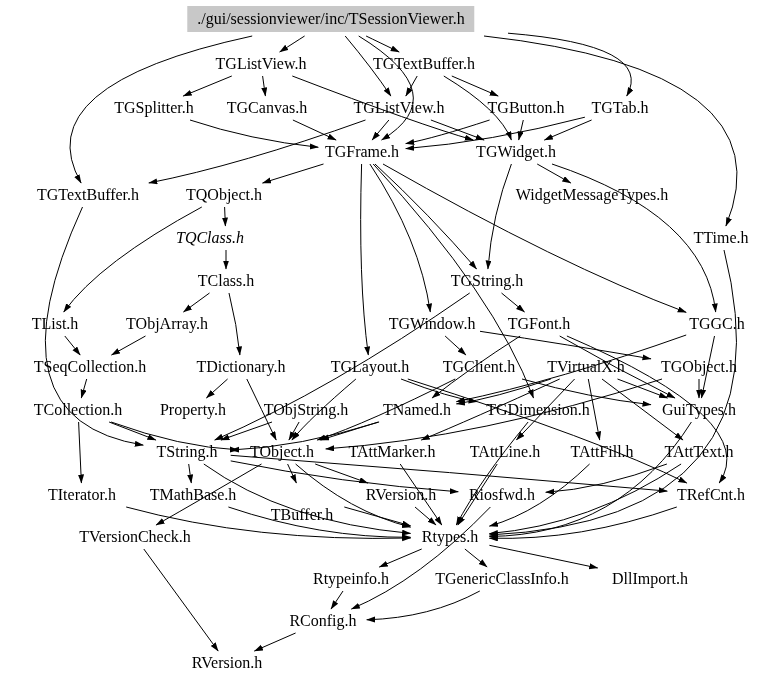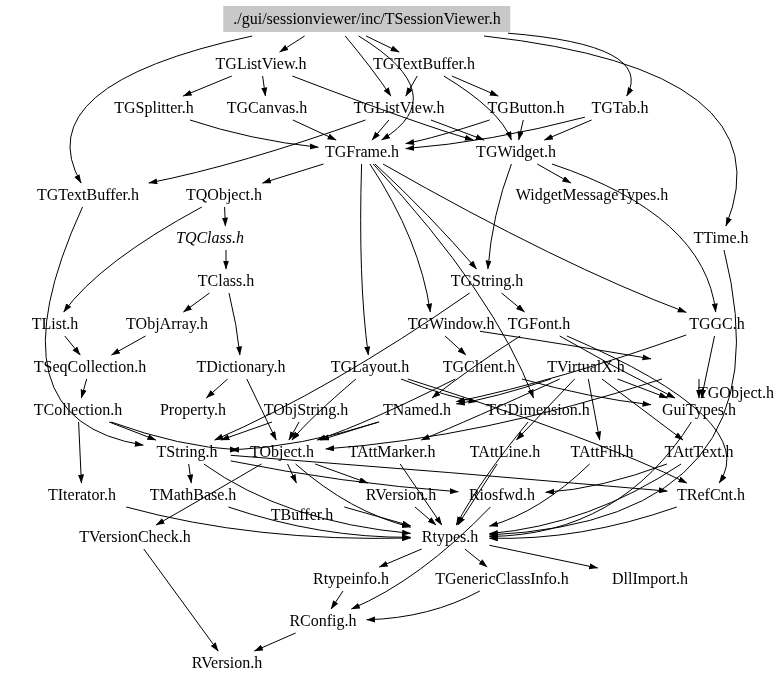--- a/index.html
+++ b/index.html
@@ -3,21 +3,21 @@
 <meta charset="utf-8">
 <style>
   html,body{margin:0;padding:0;background:#ffffff;}
   #stage{position:relative;width:779px;height:687px;background:#ffffff;overflow:hidden;
          font-family:"Liberation Serif","DejaVu Serif",serif;}
   #edges{position:absolute;left:0;top:0;}
   #edges path{fill:none;stroke:#000000;stroke-width:1;}
   #edges .ah{fill:#000000;stroke:none;}
   .node{position:absolute;transform:translate(-50%,-50%);white-space:nowrap;
         font-size:16px;line-height:1;color:#000000;}
-  .node.root{background:#c8c8c8;padding:5px 10px;margin-left:36px;}
+  .node.root{background:#c8c8c8;padding:5px 10px;}
 </style>
 </head>
 <body>
 
 <div id="stage">
   <svg id="edges" width="779" height="687" viewBox="0 0 779 687">
     <defs>
       <marker id="arrow" markerWidth="10" markerHeight="8" refX="8.5" refY="3" orient="auto">
         <path class="ah" d="M0,0 L9,3 L0,6 z"></path>
       </marker>
@@ -136,29 +136,29 @@
       <span class="node" style="left: 516px; top: 152px;">TGWidget.h</span>
       <span class="node" style="left: 88px; top: 195px;">TGTextBuffer.h</span>
       <span class="node" style="left: 224px; top: 195px;">TQObject.h</span>
       <span class="node" style="left: 592px; top: 195px;">WidgetMessageTypes.h</span>
       <span class="node" style="left: 210px; top: 238px; font-style: italic;">TQClass.h</span>
       <span class="node" style="left: 721px; top: 238px;">TTime.h</span>
       <span class="node" style="left: 226px; top: 281px;">TClass.h</span>
       <span class="node" style="left: 487px; top: 281px;">TGString.h</span>
       <span class="node" style="left: 55px; top: 324px;">TList.h</span>
       <span class="node" style="left: 167px; top: 324px;">TObjArray.h</span>
-      <span class="node" style="left: 432px; top: 324px; margin-left: 19px;">TGWindow.h</span>
+      <span class="node" style="left: 432px; top: 324px;">TGWindow.h</span>
       <span class="node" style="left: 539px; top: 324px;">TGFont.h</span>
       <span class="node" style="left: 717px; top: 324px;">TGGC.h</span>
       <span class="node" style="left: 90px; top: 367px;">TSeqCollection.h</span>
       <span class="node" style="left: 241px; top: 367px;">TDictionary.h</span>
       <span class="node" style="left: 370px; top: 367px;">TGLayout.h</span>
       <span class="node" style="left: 479px; top: 367px;">TGClient.h</span>
       <span class="node" style="left: 586px; top: 367px;">TVirtualX.h</span>
-      <span class="node" style="left: 736px; top: 367px; margin-top: 26px;">TGObject.h</span>
+      <span class="node" style="left: 699px; top: 367px;">TGObject.h</span>
       <span class="node" style="left: 78px; top: 410px;">TCollection.h</span>
       <span class="node" style="left: 193px; top: 410px;">Property.h</span>
       <span class="node" style="left: 306px; top: 410px;">TObjString.h</span>
       <span class="node" style="left: 417px; top: 410px;">TNamed.h</span>
       <span class="node" style="left: 538px; top: 410px;">TGDimension.h</span>
       <span class="node" style="left: 699px; top: 410px;">GuiTypes.h</span>
       <span class="node" style="left: 187px; top: 452px;">TString.h</span>
       <span class="node" style="left: 282px; top: 452px;">TObject.h</span>
       <span class="node" style="left: 392px; top: 452px;">TAttMarker.h</span>
       <span class="node" style="left: 505px; top: 452px;">TAttLine.h</span>

